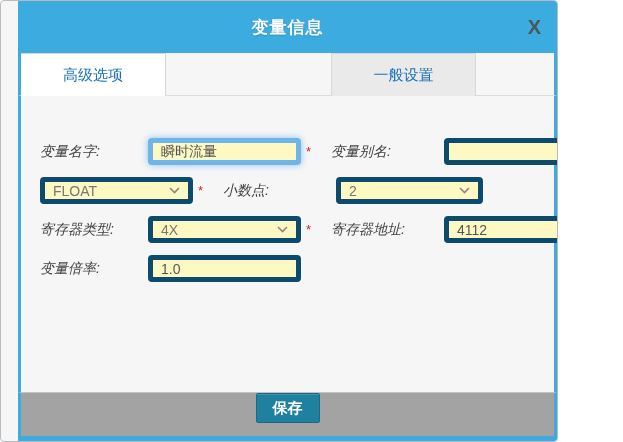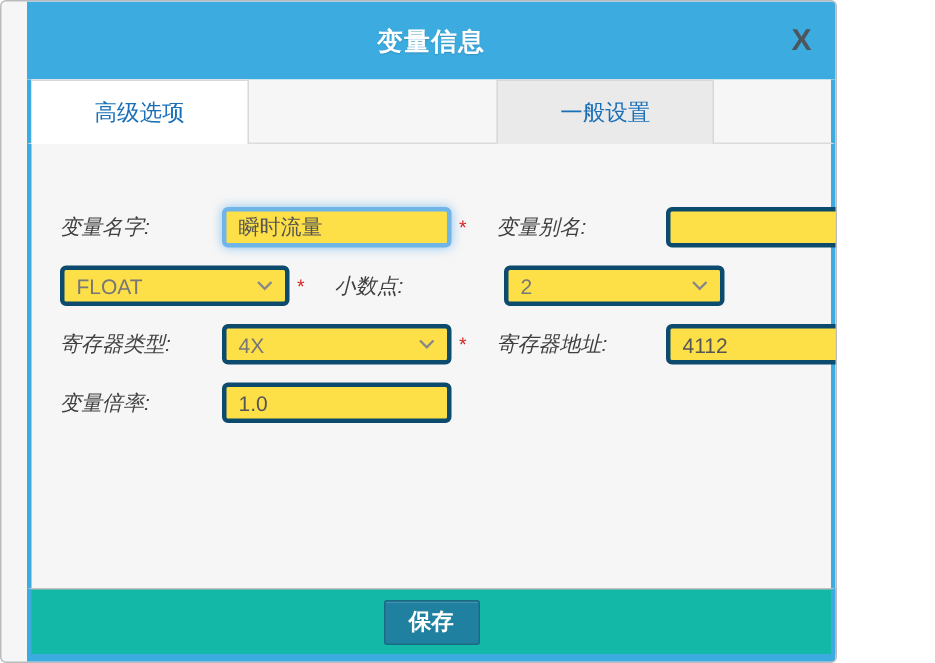--- a/index.html
+++ b/index.html
@@ -47,39 +47,39 @@
   
   .body { height:296px; background:#f6f6f6; padding:42px 0 0 19px; }
   .row { display:flex; align-items:center; height:27px; margin-bottom:12px; }
   .group { display:flex; align-items:center; height:27px; }
   .label { font-size:14px; color:#3f3f3f;font-style:italic; }
   .group.left  .label { width:108px; }
   .group.right .label { width:113px; }
   .group.right { margin-left:17px; }
   .req { color:#d9231f; font-size:13px; margin-left:5px; width:8px; }
   input.fld, .select {
-    width:153px; height:27px; background:#fde047;
-    border:3px solid #0c4a6e; border-radius:4px;
+    width:153px; height:27px; background:#fef9c3;
+    border:5px solid #0c4a6e; border-radius:4px;
     font-size:14px; color:#555; padding:0 8px;
     font-family:"Liberation Sans","DejaVu Sans",sans-serif;
   }
   .group.right input.fld, .group.right .select { width:147px; }
   input.focused {
     border-color:#6fb5e8;
     box-shadow:0 0 7px rgba(82,168,236,0.65);
   }
   .select {
     display:flex; align-items:center; justify-content:space-between;
     cursor:pointer; color:#777;
   }
   .select .chev { display:flex; align-items:center; }
   
   .footer {
-    height:44px; background:#14b8a6; border-top:1px solid #c2c2c2;
-    display:flex; align-items:center; justify-content:center;
+    height:44px; background:#a3a3a3; border-top:1px solid #c2c2c2;
+    display:flex; justify-content:center;
   }
   .save-btn {
     min-width:64px; height:30px; padding:0 14px;
     background:#20809f; color:#ffffff; font-size:15px; font-weight:bold;
     border:1px solid #1a6a84; border-radius:2px; cursor:pointer;
     font-family:"Liberation Sans","DejaVu Sans",sans-serif;
     box-shadow:inset 0 1px 0 rgba(255,255,255,0.15);
   }
   .bottombar { height:6px; background:#3babe0; }
 </style>

